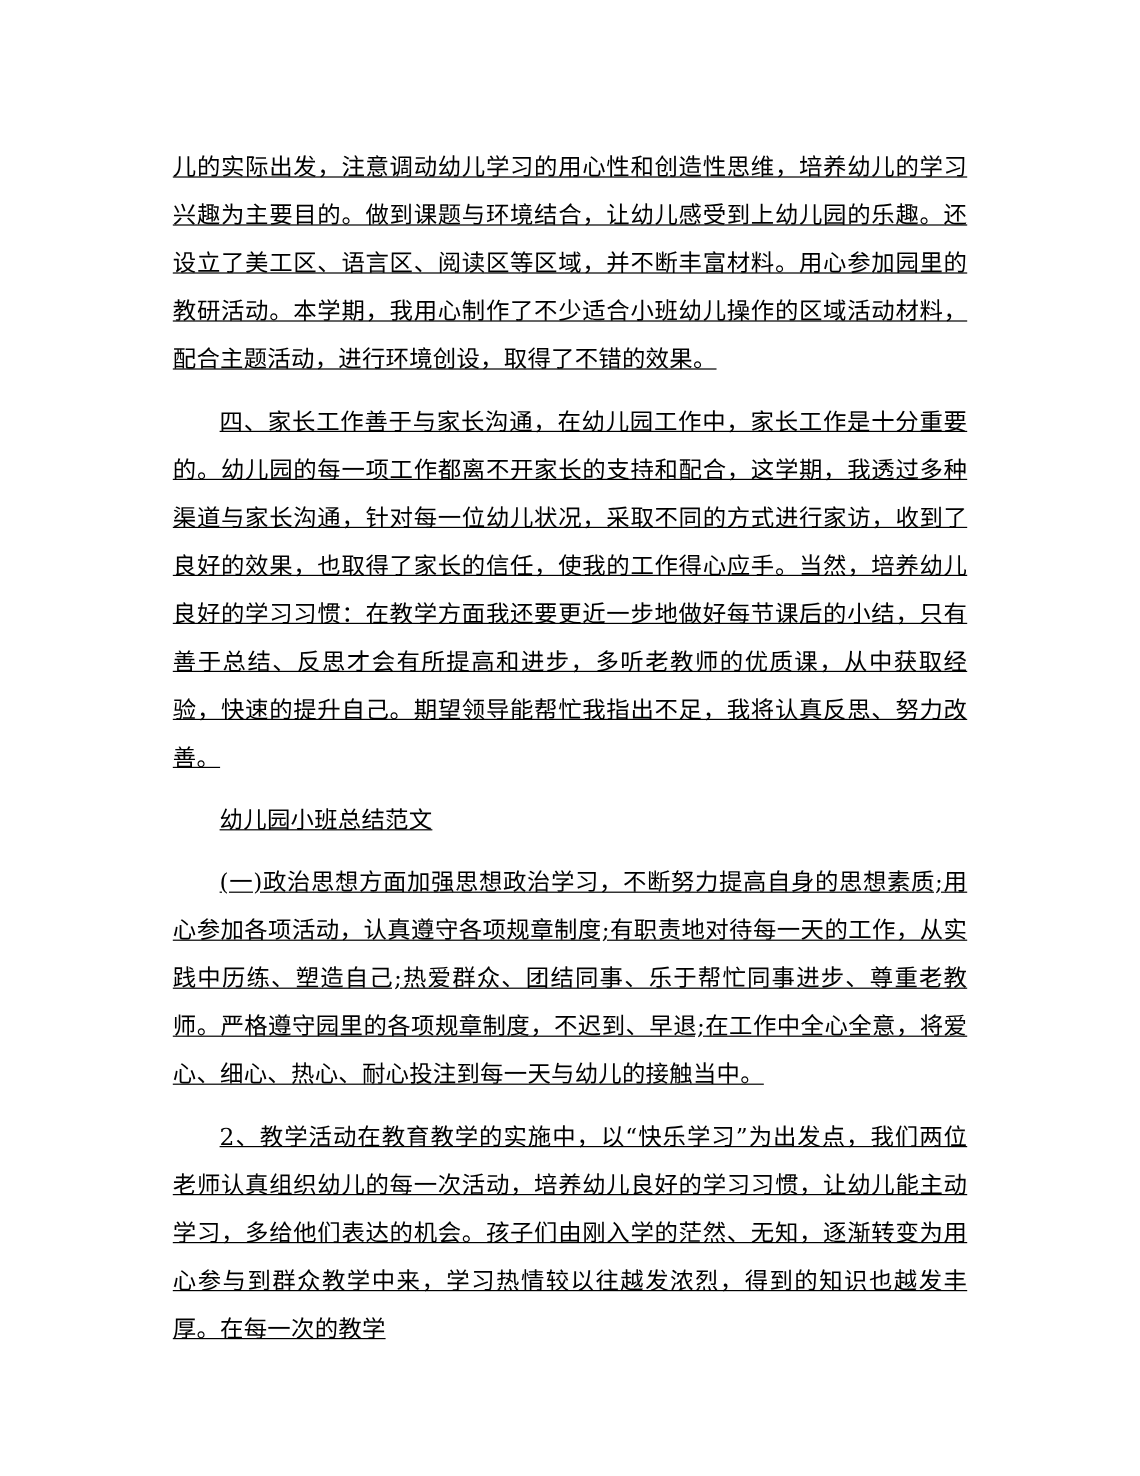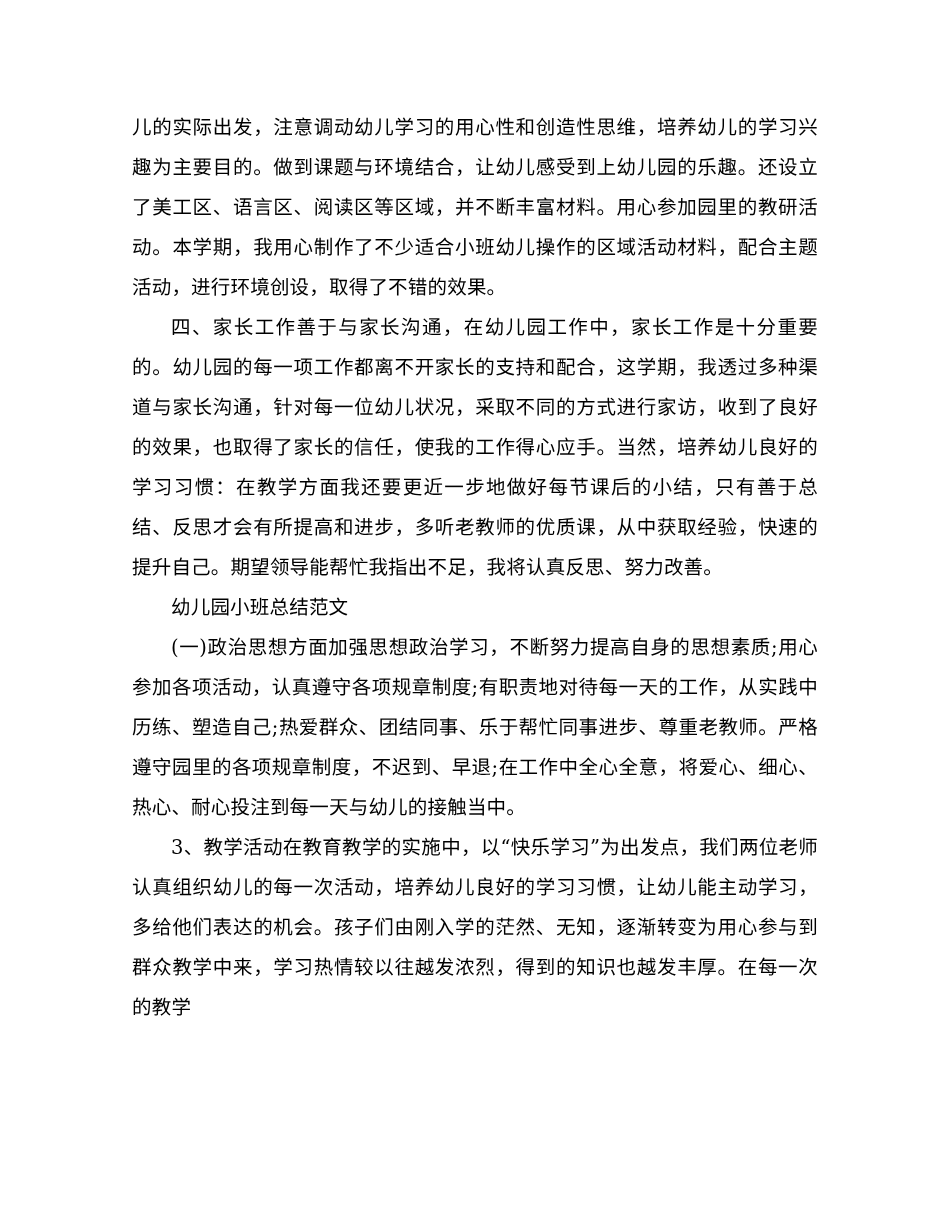--- a/index.html
+++ b/index.html
@@ -23,34 +23,35 @@
     background: #ffffff;
   }
   .doc-body {
     font-size: 19.5px;
     line-height: 40px;
     text-align: justify;
     text-justify: inter-ideograph;
     letter-spacing: 0.2px;
   }
   .para {
-    margin: 0;
+    margin: 12px;
     text-indent: 0;
+    text-decoration: underline;
   }
   .para.indent {
     text-indent: 2em;
   }
   .para.cont {
     text-indent: 0;
   }
 </style>
 </head>
 <body>
 
 <div class="page">
   <div class="doc-body">
     <p class="para cont">儿的实际出发，注意调动幼儿学习的用心性和创造性思维，培养幼儿的学习兴趣为主要目的。做到课题与环境结合，让幼儿感受到上幼儿园的乐趣。还设立了美工区、语言区、阅读区等区域，并不断丰富材料。用心参加园里的教研活动。本学期，我用心制作了不少适合小班幼儿操作的区域活动材料，配合主题活动，进行环境创设，取得了不错的效果。</p>
     <p class="para indent">四、家长工作善于与家长沟通，在幼儿园工作中，家长工作是十分重要的。幼儿园的每一项工作都离不开家长的支持和配合，这学期，我透过多种渠道与家长沟通，针对每一位幼儿状况，采取不同的方式进行家访，收到了良好的效果，也取得了家长的信任，使我的工作得心应手。当然，培养幼儿良好的学习习惯：在教学方面我还要更近一步地做好每节课后的小结，只有善于总结、反思才会有所提高和进步，多听老教师的优质课，从中获取经验，快速的提升自己。期望领导能帮忙我指出不足，我将认真反思、努力改善。</p>
     <p class="para indent">幼儿园小班总结范文</p>
     <p class="para indent">(一)政治思想方面加强思想政治学习，不断努力提高自身的思想素质;用心参加各项活动，认真遵守各项规章制度;有职责地对待每一天的工作，从实践中历练、塑造自己;热爱群众、团结同事、乐于帮忙同事进步、尊重老教师。严格遵守园里的各项规章制度，不迟到、早退;在工作中全心全意，将爱心、细心、热心、耐心投注到每一天与幼儿的接触当中。</p>
-    <p class="para indent">3、教学活动在教育教学的实施中，以“快乐学习”为出发点，我们两位老师认真组织幼儿的每一次活动，培养幼儿良好的学习习惯，让幼儿能主动学习，多给他们表达的机会。孩子们由刚入学的茫然、无知，逐渐转变为用心参与到群众教学中来，学习热情较以往越发浓烈，得到的知识也越发丰厚。在每一次的教学</p>
+    <p class="para indent">2、教学活动在教育教学的实施中，以“快乐学习”为出发点，我们两位老师认真组织幼儿的每一次活动，培养幼儿良好的学习习惯，让幼儿能主动学习，多给他们表达的机会。孩子们由刚入学的茫然、无知，逐渐转变为用心参与到群众教学中来，学习热情较以往越发浓烈，得到的知识也越发丰厚。在每一次的教学</p>
   </div>
 </div>
 
 </body></html>

